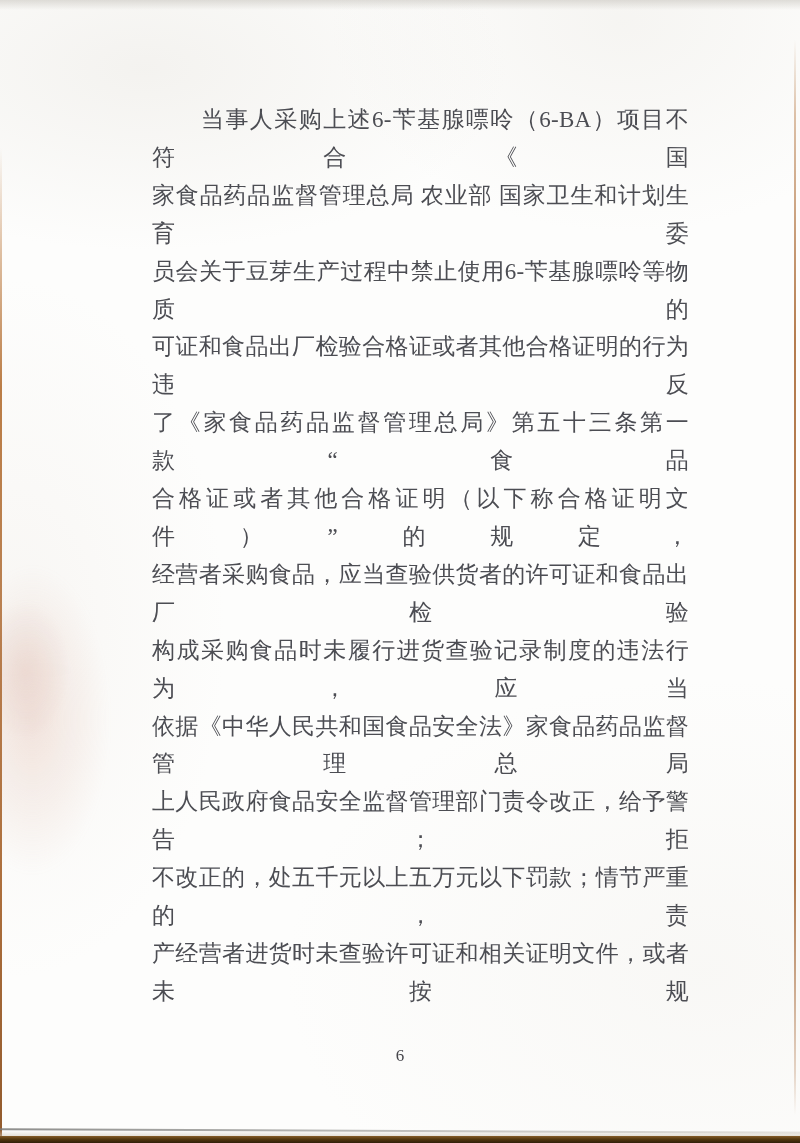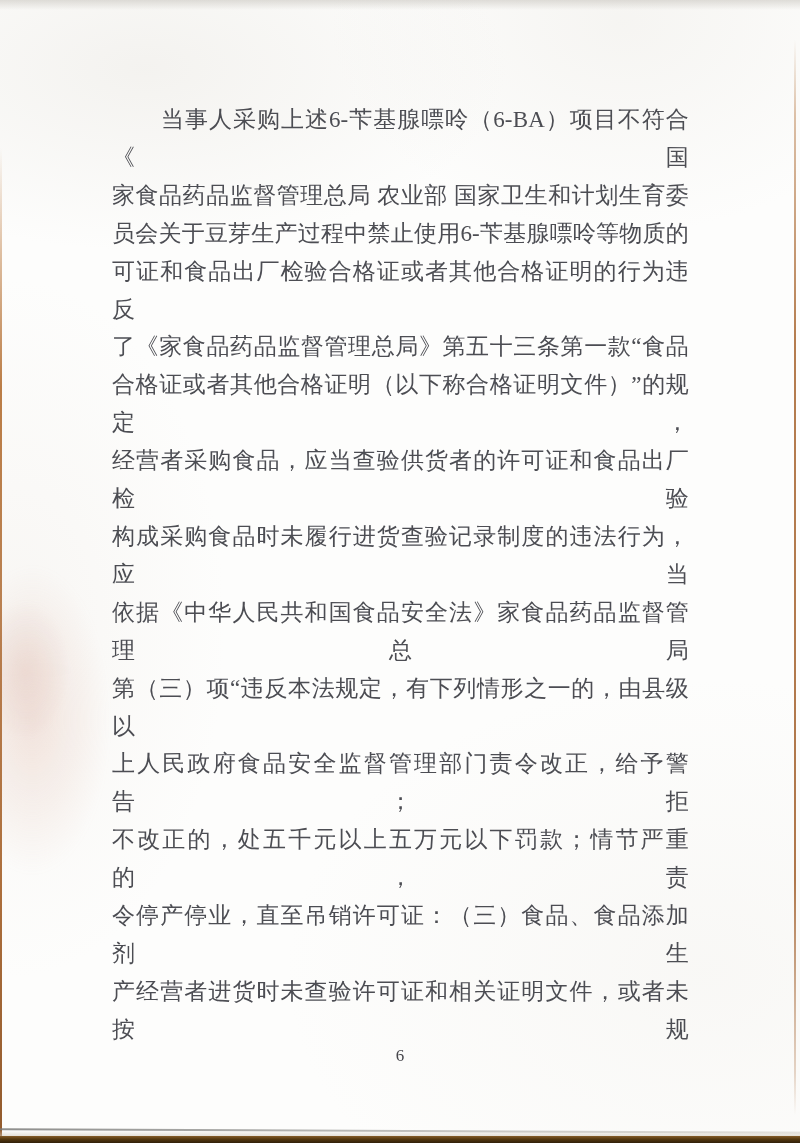--- a/index.html
+++ b/index.html
@@ -86,20 +86,21 @@
     width: 577px;
   }
   .line {
     font-size: 23px;
     line-height: 37.9px;
     color: #4c4d53;
     letter-spacing: 0.2px;
     text-align: justify;
     text-align-last: justify;
     white-space: normal;
+    margin-left: 40px;
   }
   .line.first {
     text-indent: 49px;
   }
   .pageno {
     position: absolute;
     top: 1046px;
     left: 0;
     width: 100%;
     text-align: center;
@@ -120,24 +121,22 @@
     <div class="para">
       <div class="line first">当事人采购上述6-苄基腺嘌呤（6-BA）项目不符合《国</div>
       <div class="line">家食品药品监督管理总局 农业部 国家卫生和计划生育委</div>
       <div class="line">员会关于豆芽生产过程中禁止使用6-苄基腺嘌呤等物质的</div>
       <div class="line">可证和食品出厂检验合格证或者其他合格证明的行为违反</div>
       <div class="line">了《家食品药品监督管理总局》第五十三条第一款“食品</div>
       <div class="line">合格证或者其他合格证明（以下称合格证明文件）”的规定，</div>
       <div class="line">经营者采购食品，应当查验供货者的许可证和食品出厂检验</div>
       <div class="line">构成采购食品时未履行进货查验记录制度的违法行为，应当</div>
       <div class="line">依据《中华人民共和国食品安全法》家食品药品监督管理总局</div>
-      <div class="line">第（三）项“违反本法规定，有下列情形之一的，由县级以</div>
       <div class="line">上人民政府食品安全监督管理部门责令改正，给予警告；拒</div>
       <div class="line">不改正的，处五千元以上五万元以下罚款；情节严重的，责</div>
-      <div class="line">令停产停业，直至吊销许可证：（三）食品、食品添加剂生</div>
       <div class="line">产经营者进货时未查验许可证和相关证明文件，或者未按规</div>
 
     </div>
 
   </div>
 
   <div class="pageno">6</div>
 
   <div class="edge-left"></div>
   <div class="edge-right"></div>

